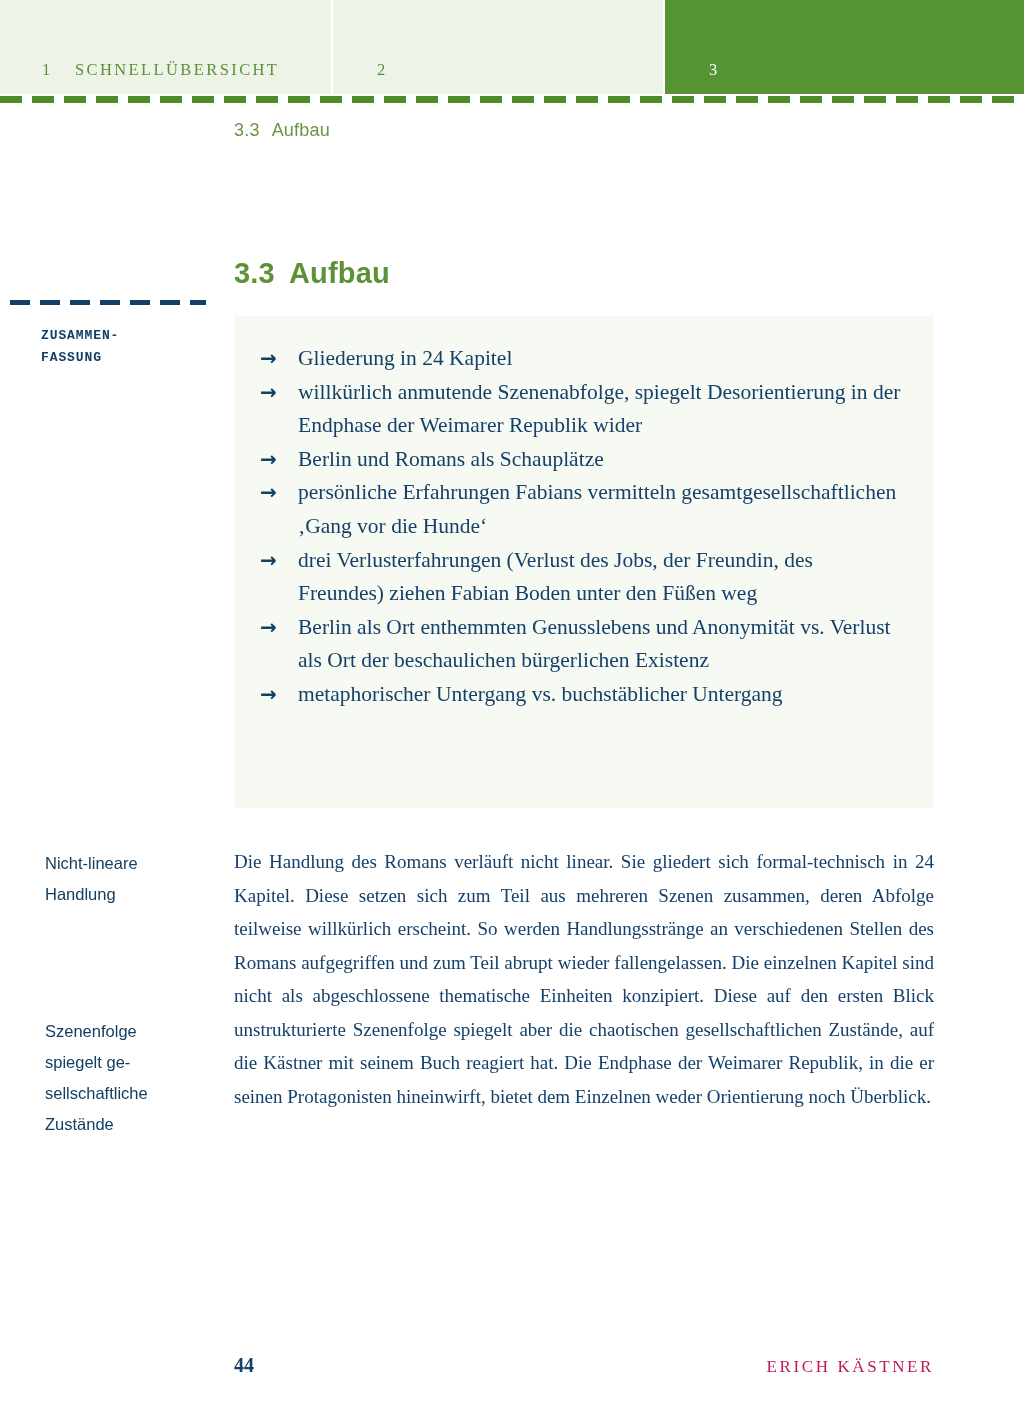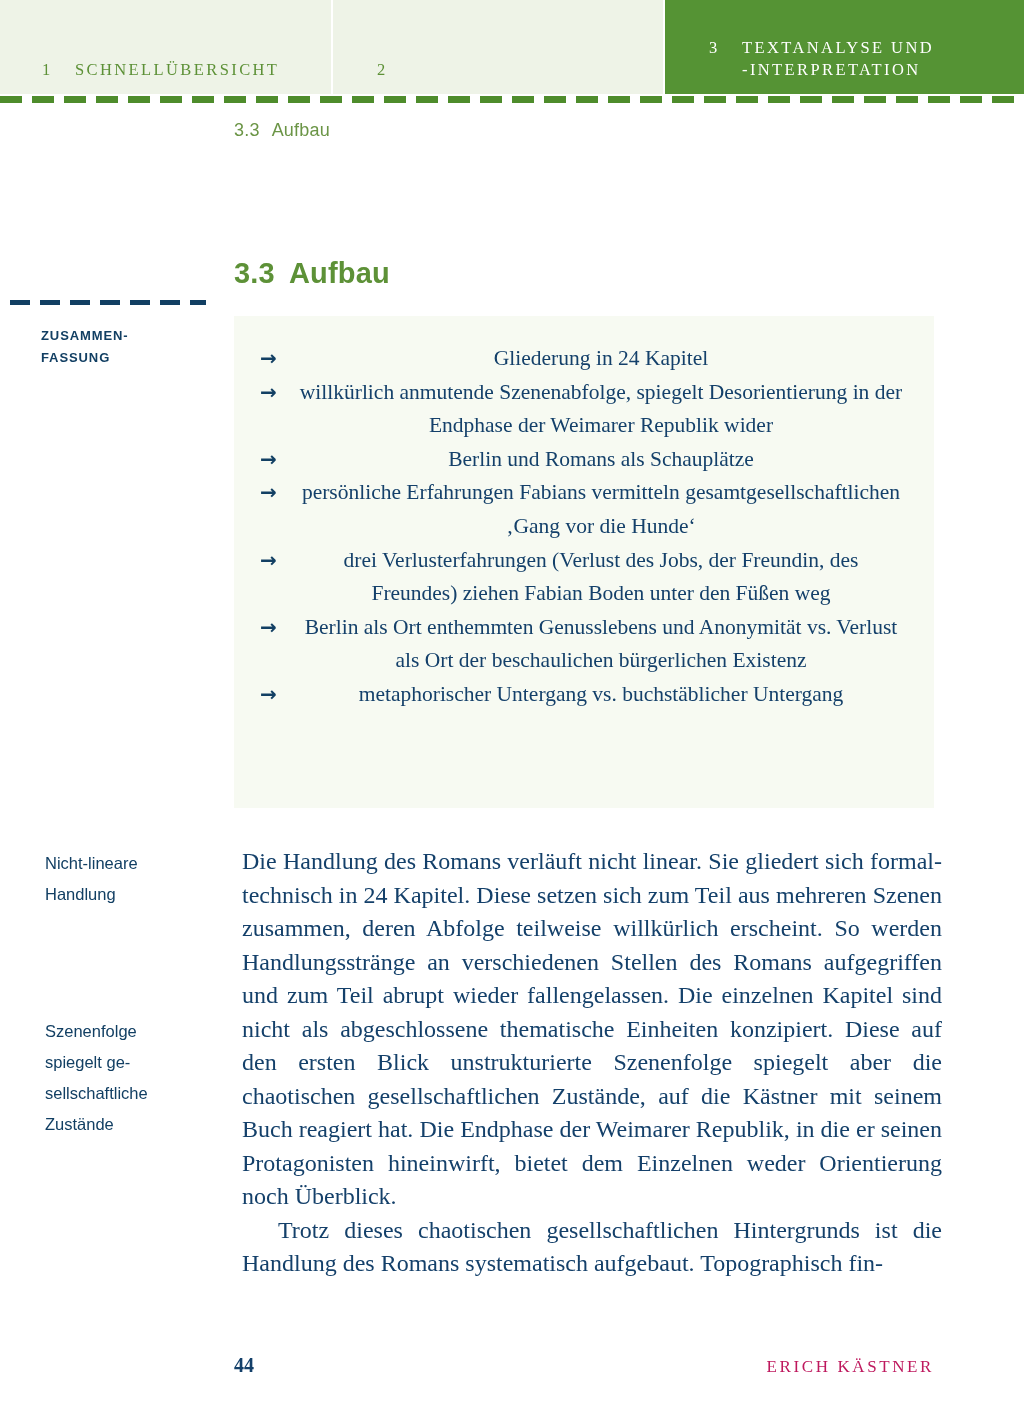--- a/index.html
+++ b/index.html
@@ -119,21 +119,21 @@
     background-image: repeating-linear-gradient(
       to right,
       #123f63 0px, #123f63 20px,
       rgba(255,255,255,0) 20px, rgba(255,255,255,0) 30px);
   }
   .marg-summary-label {
     position: absolute;
     left: 41px;
     top: 325px;
     width: 190px;
-    font-family: Liberation Sans, sans-serif;
+    font-family: Liberation Mono, monospace;
     font-weight: bold;
     font-size: 13px;
     line-height: 22px;
     letter-spacing: 0.9px;
     color: #123f63;
     white-space: pre-line;
   }
 
   
   .summary-box {
@@ -161,21 +161,21 @@
   }
   .arrow-icon {
     flex: none;
     width: 38px;
     color: #123f63;
     font-size: 20px;
     line-height: 33.6px;
     font-weight: bold;
     font-family: "DejaVu Sans", sans-serif;
   }
-  .summary-text { flex: 1; text-align: center; }
+  .summary-text { flex: 1; }
 
   
   .marg-note {
     position: absolute;
     left: 45px;
     width: 178px;
     font-family: "Liberation Sans", sans-serif;
     font-size: 16.5px;
     line-height: 31px;
     color: #123f63;
@@ -184,25 +184,24 @@
   .marg-note-1 { top: 848px; }
   .marg-note-2 { top: 1016px; }
 
   
   .body-copy {
     position: absolute;
     left: 234px;
     top: 845px;
     width: 700px;
     font-family: "Liberation Serif", serif;
-    font-size: 24px;
+    font-size: 19px;
     line-height: 33.5px;
     color: #14406a;
     text-align: justify;
-    margin-left: 8px;
   }
   .body-copy p { margin: 0; }
   .body-copy p.indented { text-indent: 36px; }
 
   
   .footer-page {
     position: absolute;
     left: 234px;
     top: 1354px;
     font-family: "Liberation Serif", serif;
@@ -235,22 +234,20 @@
 
   <div class="tab tab-inactive tab-2">
     <div class="tab-inner">
       <span class="tab-num">2</span>
     </div>
   </div>
 
   <div class="tab tab-active tab-3">
     <div class="tab-inner">
       <span class="tab-num">3</span>
-      <span class="tab-label">TEXTANALYSE UND
--INTERPRETATION</span>
     </div>
   </div>
 
 </div>
 <div class="header-rule"></div>
 
 <div class="breadcrumb">
   <span class="bc-num">3.3</span><span>Aufbau</span>
 </div>
 
@@ -297,17 +294,16 @@
 
 <div class="marg-note marg-note-1">Nicht-lineare
 Handlung</div>
 <div class="marg-note marg-note-2">Szenenfolge
 spiegelt ge-
 sellschaftliche
 Zustände</div>
 
 <div class="body-copy">
   <p>Die Handlung des Romans verläuft nicht linear. Sie gliedert sich formal-technisch in 24 Kapitel. Diese setzen sich zum Teil aus mehreren Szenen zusammen, deren Abfolge teilweise willkürlich erscheint. So werden Handlungsstränge an verschiedenen Stellen des Romans aufgegriffen und zum Teil abrupt wieder fallengelassen. Die einzelnen Kapitel sind nicht als abgeschlossene thematische Einheiten konzipiert. Diese auf den ersten Blick unstrukturierte Szenenfolge spiegelt aber die chaotischen gesellschaftlichen Zustände, auf die Kästner mit seinem Buch reagiert hat. Die Endphase der Weimarer Republik, in die er seinen Protagonisten hineinwirft, bietet dem Einzelnen weder Orientierung noch Überblick.</p>
-  <p class="indented">Trotz dieses chaotischen gesellschaftlichen Hintergrunds ist die Handlung des Romans systematisch aufgebaut. Topographisch fin-</p>
 </div>
 
 <div class="footer-page">44</div>
 <div class="footer-title">ERICH KÄSTNER</div>
 
 </body></html>

